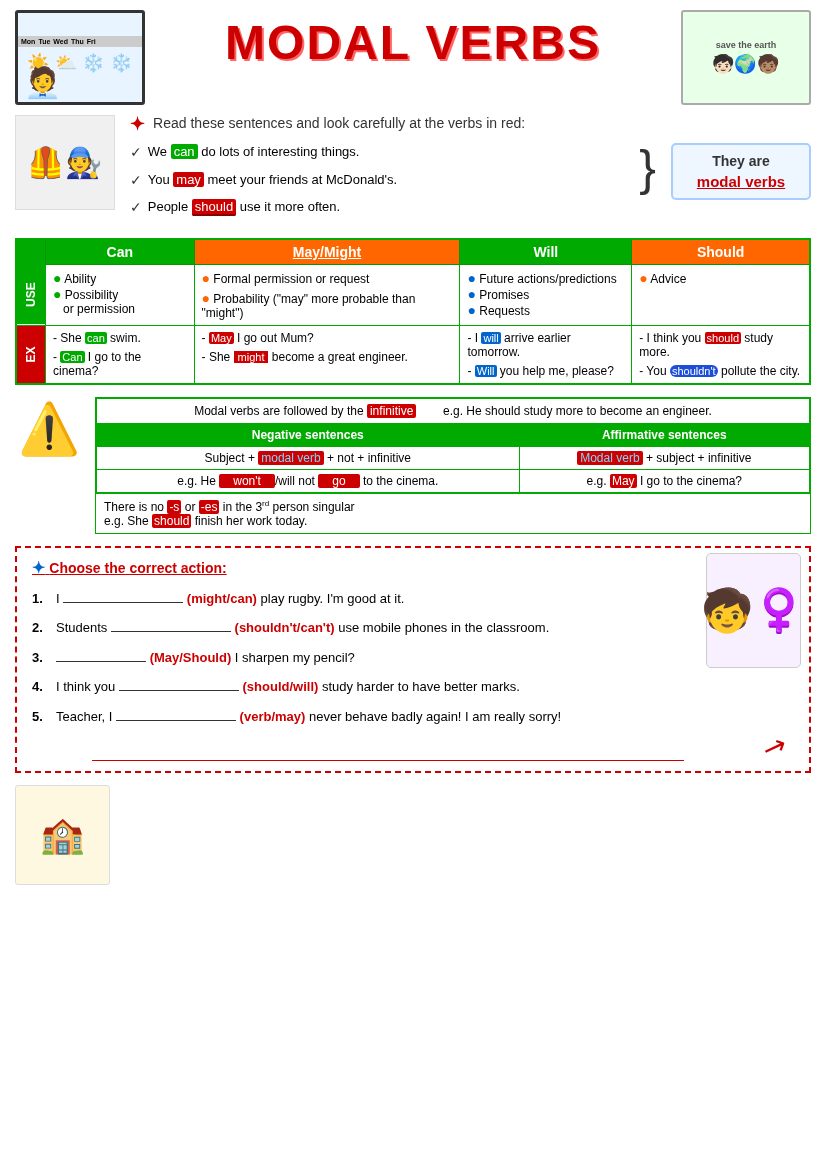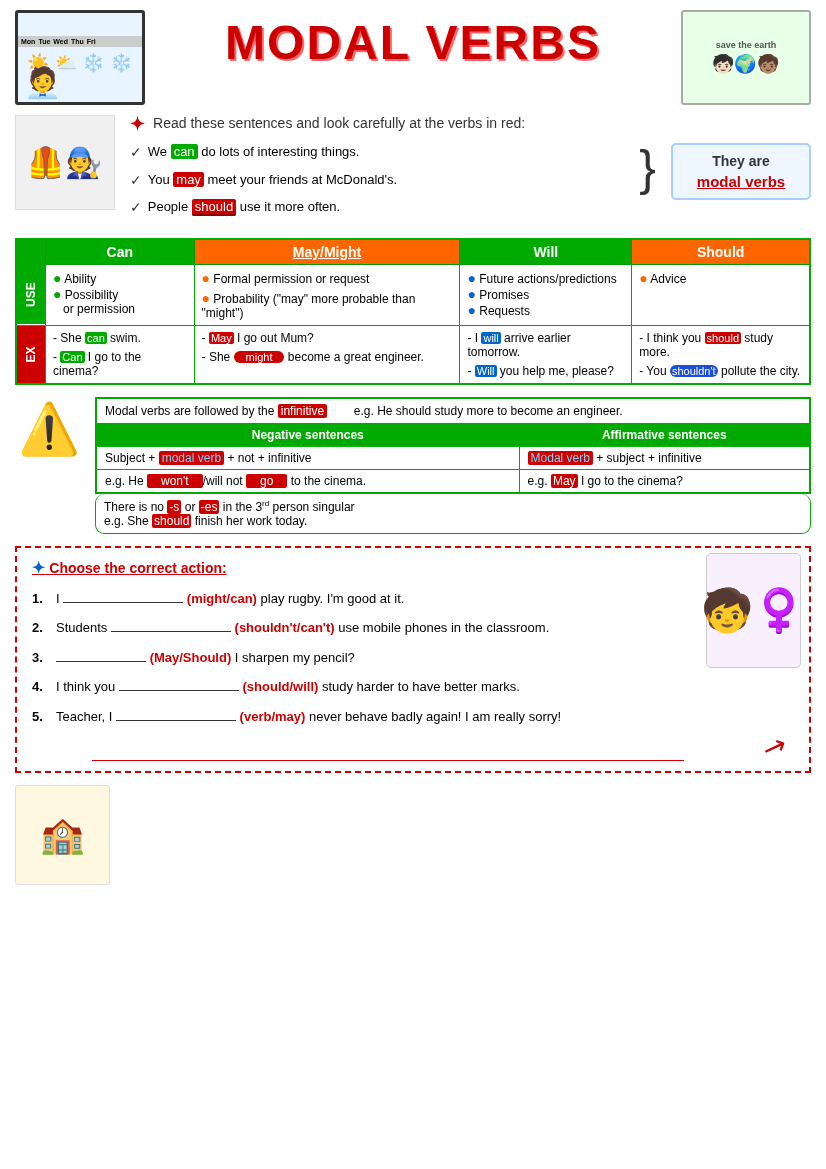--- a/index.html
+++ b/index.html
@@ -203,21 +203,21 @@
       padding: 5px 3px;
     }
     .bullet-green { color: #00aa00; font-size: 14px; }
     .bullet-orange { color: #ff6600; font-size: 14px; }
     .bullet-blue { color: #0066cc; font-size: 14px; }
     .ex-highlight-can { background: #00aa00; color: white; padding: 0 2px; border-radius: 2px; font-size: 11px; }
     .ex-highlight-red { background: #cc0000; color: white; padding: 0 2px; border-radius: 2px; font-size: 11px; }
     .ex-highlight-will { background: #0066cc; color: white; padding: 0 2px; border-radius: 2px; font-size: 11px; }
     .ex-highlight-should { background: #cc0000; color: white; padding: 0 2px; border-radius: 2px; font-size: 11px; }
     .ex-highlight-shouldnt { background: #1d4ed8; color: white; padding: 0 2px; border-radius: 6px; font-size: 11px; text-align: center; }
-    .ex-highlight-might { background: #cc0000; color: white; padding: 0 12px; border-radius: 6px; font-size: 11px; }
+    .ex-highlight-might { background: #cc0000; color: white; padding: 0 4px; border-radius: 0; font-size: 11px; }
 
     
     .grammar-section {
       display: flex;
       align-items: flex-start;
       gap: 10px;
       margin: 10px 0;
     }
     .warning-triangle {
       width: 70px;
@@ -231,40 +231,40 @@
     .grammar-table {
       flex: 1;
       border: 2px solid #00aa00;
       border-collapse: collapse;
     }
     .grammar-table td, .grammar-table th {
       border: 1px solid #00aa00;
       padding: 4px 8px;
       font-size: 12px;
       vertical-align: top;
+      text-align: center;
     }
     .grammar-table th {
       background: #00aa00;
       color: white;
       text-align: center;
       font-weight: bold;
       font-size: 12px;
     }
     .infinitive-highlight { background: #cc0000; color: white; padding: 0 3px; border-radius: 2px; }
     .modal-verb-highlight { background: #cc0000; color: #7dd3fc; padding: 0 3px; border-radius: 2px; }
     .wont-highlight { background: #cc0000; color: white; padding: 0 14px; border-radius: 2px; }
     .may-hl { background: #cc0000; color: white; padding: 0 2px; border-radius: 2px; }
 
     
     .no-s-box {
       border-top: 1px solid #00aa00;
       padding: 5px 8px;
       font-size: 12px;
       background: #fff;
-      border-radius: 9px;
     }
     .no-s-highlight { background: #cc0000; color: white; padding: 0 2px; border-radius: 2px; }
     .should-hl2 { background: #cc0000; color: white; padding: 0 2px; border-radius: 2px; }
 
     
     .practice-section {
       border: 2px dashed #cc0000;
       padding: 10px 15px;
       margin: 12px 0;
       position: relative;

